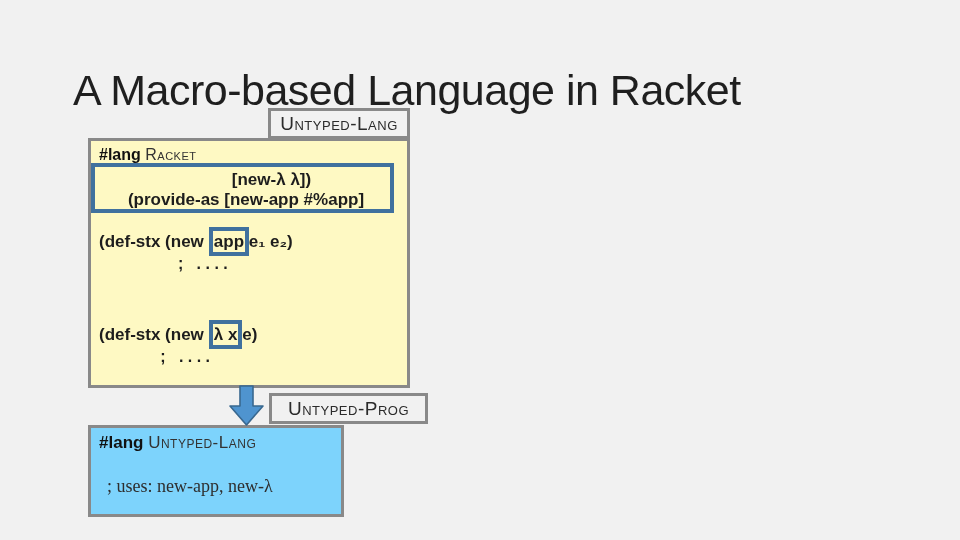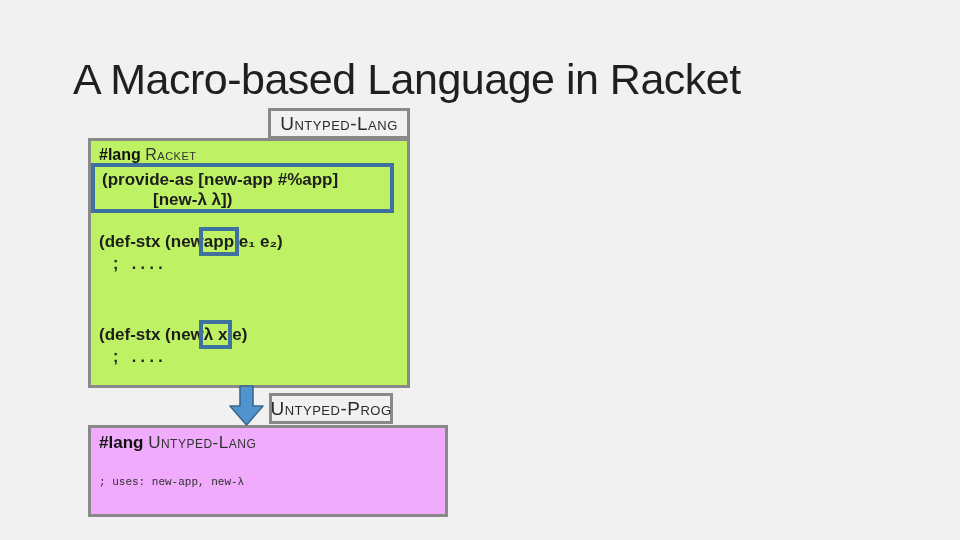--- a/index.html
+++ b/index.html
@@ -6,21 +6,21 @@
   body { font-family: "Liberation Sans", "DejaVu Sans", sans-serif; }
   .slide {
     position: relative;
     width: 960px; height: 540px;
     background: #f1f1f1;
     overflow: hidden;
     color: #1d1d1d;
   }
   .title {
     position: absolute;
-    left: 73px; top: 55px;
+    left: 73px; top: 66px;
     font-size: 43px;
     font-weight: 400;
     letter-spacing: -0.5px;
     color: #1f1f1f;
     white-space: nowrap;
   }
   .label-box {
     position: absolute;
     border: 3px solid #898989;
     background: #f1f1f1;
@@ -31,37 +31,38 @@
     z-index: 3;
   }
   .label-text {
     font-variant: small-caps;
     font-size: 19px;
     color: #2b2b2b;
     letter-spacing: 0.5px;
     white-space: nowrap;
   }
   .lbl-lang { left: 268px; top: 108px; width: 142px; height: 31px; }
-  .lbl-prog { left: 269px; top: 393px; width: 124px; height: 31px; }
+  .lbl-prog { left: 269px; top: 393px; width: 159px; height: 31px; }
 
   .main-box {
     position: absolute;
     left: 88px; top: 138px;
     width: 322px; height: 250px;
     border: 3px solid #898989;
-    background: #bef264;
+    background: #fef9c3;
     box-sizing: border-box;
     z-index: 2;
+    text-align: center;
   }
   .bottom-box {
     position: absolute;
     left: 88px; top: 425px;
-    width: 360px; height: 92px;
+    width: 256px; height: 92px;
     border: 3px solid #898989;
-    background: #f0abfc;
+    background: #7dd3fc;
     box-sizing: border-box;
     z-index: 2;
   }
   .code, .langline { white-space: pre; }
   .langline {
     position: absolute;
     left: 8px; top: 5px;
     font-size: 16px;
   }
   .hash-kw { font-weight: 700; color: #111; }
@@ -90,28 +91,29 @@
     font-size: 17px;
     line-height: 22px;
   }
   .blk-app { top: 90px; }
   .blk-lam { top: 183px; }
   .dots-line { margin-left: 14px; font-size: 16px; }
   .close-line { margin-left: 7px; }
   .hl {
     outline: 4px solid #40719e;
     outline-offset: 1px;
+    margin-left: 10px;
   }
   .hl-tall { outline-offset: 3px; }
 
   .comment-line {
     position: absolute;
-    left: 8px; top: 48px;
-    font-family: Liberation Mono, monospace;
-    font-size: 11px;
+    left: 16px; top: 48px;
+    font-family: Liberation Serif, serif;
+    font-size: 18px;
     color: #2e2e2e;
     white-space: pre;
   }
   .arrow-wrap {
     position: absolute;
     left: 229px; top: 385px;
     width: 35px; height: 41px;
     z-index: 4;
   }
 </style>
@@ -124,22 +126,22 @@
 
   <div class="label-box lbl-lang">
     <span class="label-text">Untyped-Lang</span>
   </div>
 
   <div class="main-box">
 
     <div class="langline"><span class="hash-kw">#lang</span><span> </span><span class="lang-name">Racket</span></div>
 
     <div class="provide-box">
+      <div class="code indent1">[new-λ λ])</div>
       <div class="code">(provide-as [new-app #%app]</div>
-      <div class="code indent1">[new-λ λ])</div>
     </div>
 
     <div class="code-block blk-app">
       <div class="code"><span>(def-stx (new</span><span class="hl">app</span><span> e₁ e₂)</span></div>
       <div class="code dots-line">;   . . . .</div>
     </div>
 
     <div class="code-block blk-lam">
       <div class="code"><span>(def-stx (new</span><span class="hl">λ x</span><span> e)</span></div>
       <div class="code dots-line">;   . . . .</div>

